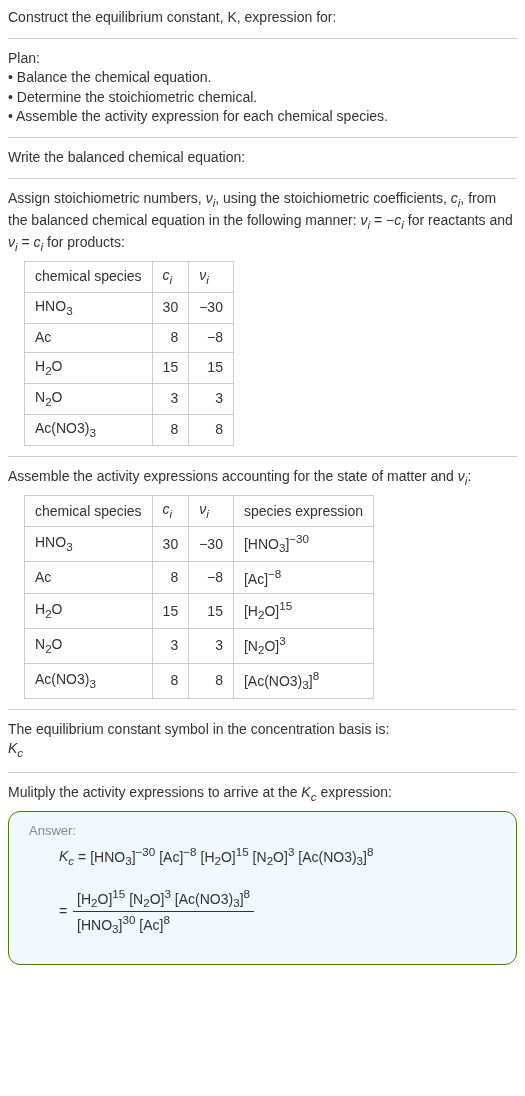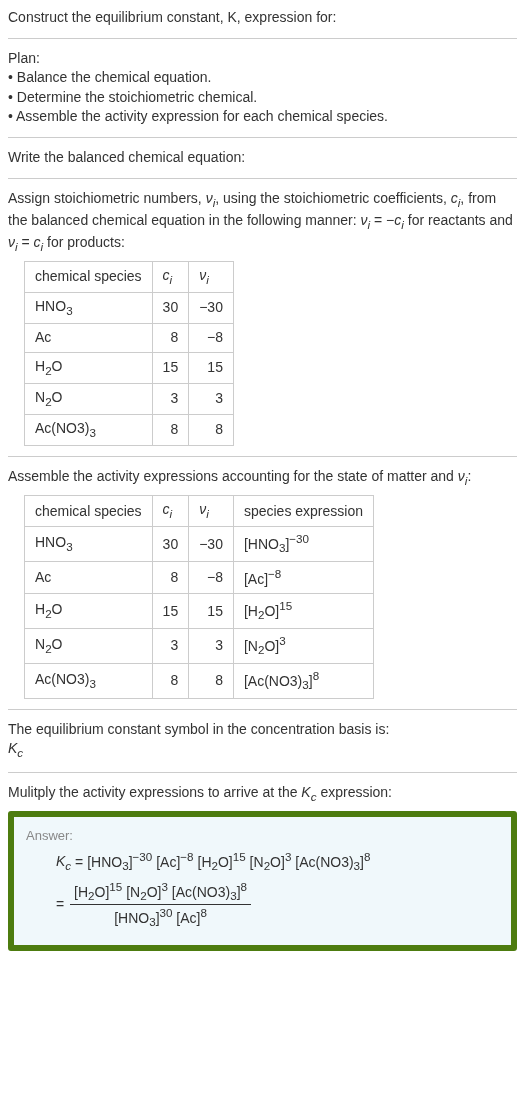--- a/index.html
+++ b/index.html
@@ -31,35 +31,35 @@
     padding: 4px 10px;
     text-align: left;
     font-weight: normal;
     white-space: nowrap;
   }
   table.data td.num {
     text-align: right;
   }
   .answer-box {
     background: #f0f8fb;
-    border: 6px solid #4d7c0f;
-    border-radius: 3px;
-    padding: 10px 12px;
+    border: 1px solid #4d7c0f;
+    border-radius: 12px;
+    padding: 10px 20px;
     margin-top: 6px;
   }
   .answer-label {
     color: #888;
     font-size: 13px;
     margin-bottom: 4px;
   }
   .frac {
     display: inline-block;
-    text-align: center;
+    text-align: left;
     vertical-align: middle;
-    margin: 2px 2px;
+    margin: 14px 2px;
   }
   .frac > .num-top {
     display: block;
     border-bottom: 1px solid #333;
     padding: 0 4px;
   }
   .frac > .den-bot {
     display: block;
     padding: 0 4px;
   }

